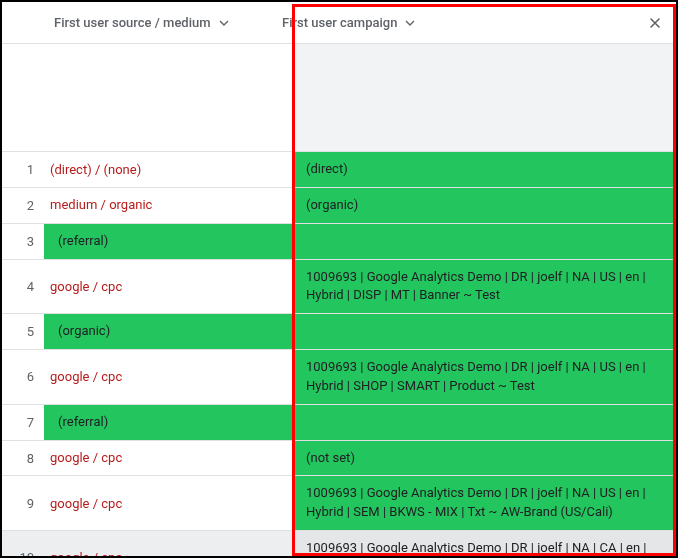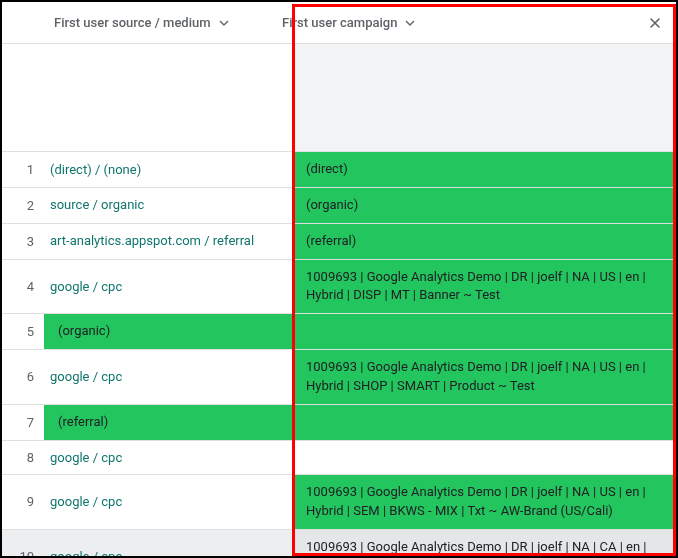--- a/index.html
+++ b/index.html
@@ -92,21 +92,21 @@
     justify-content: flex-end;
     padding-right: 10px;
     color: #5f6368;
     font-size: 13px;
   }
   .cell-a {
     width: 248px; 
     display: flex;
     align-items: center;
     padding: 8px 12px 8px 6px;
-    color: #0f766e;
+    color: #b91c1c;
     line-height: 1.35;
   }
   .cell-b {
     flex: 1;
     background: #22c55e;
     display: flex;
     align-items: center;
     padding: 8px 14px;
     color: #202124;
     line-height: 1.45;
@@ -168,26 +168,25 @@
   </div>
 
   <div class="tbody" id="tbody">
       <div class="row">
         <div class="cell-idx">1</div>
         <div class="cell-a">(direct) / (none)</div>
         <div class="cell-b">(direct)</div>
       </div>
       <div class="row">
         <div class="cell-idx">2</div>
-        <div class="cell-a">source / organic</div>
+        <div class="cell-a">medium / organic</div>
         <div class="cell-b">(organic)</div>
       </div>
       <div class="row">
         <div class="cell-idx">3</div>
-        <div class="cell-a">art-analytics.appspot.com / referral</div>
         <div class="cell-b">(referral)</div>
       </div>
       <div class="row">
         <div class="cell-idx">4</div>
         <div class="cell-a">google / cpc</div>
         <div class="cell-b">1009693 | Google Analytics Demo | DR | joelf | NA | US | en | Hybrid | DISP | MT | Banner ~ Test</div>
       </div>
       <div class="row">
         <div class="cell-idx">5</div>
         <div class="cell-b">(organic)</div>
@@ -197,20 +196,21 @@
         <div class="cell-a">google / cpc</div>
         <div class="cell-b">1009693 | Google Analytics Demo | DR | joelf | NA | US | en | Hybrid | SHOP | SMART | Product ~ Test</div>
       </div>
       <div class="row">
         <div class="cell-idx">7</div>
         <div class="cell-b">(referral)</div>
       </div>
       <div class="row">
         <div class="cell-idx">8</div>
         <div class="cell-a">google / cpc</div>
+        <div class="cell-b">(not set)</div>
       </div>
       <div class="row">
         <div class="cell-idx">9</div>
         <div class="cell-a">google / cpc</div>
         <div class="cell-b">1009693 | Google Analytics Demo | DR | joelf | NA | US | en | Hybrid | SEM | BKWS - MIX | Txt ~ AW-Brand (US/Cali)</div>
       </div>
       <div class="row shade last-row">
         <div class="cell-idx">10</div>
         <div class="cell-a">google / cpc</div>
         <div class="cell-b">1009693 | Google Analytics Demo | DR | joelf | NA | CA | en | Hybrid | SEM | SKWS - BMM | Txt ~ AW - Hoodies</div>

